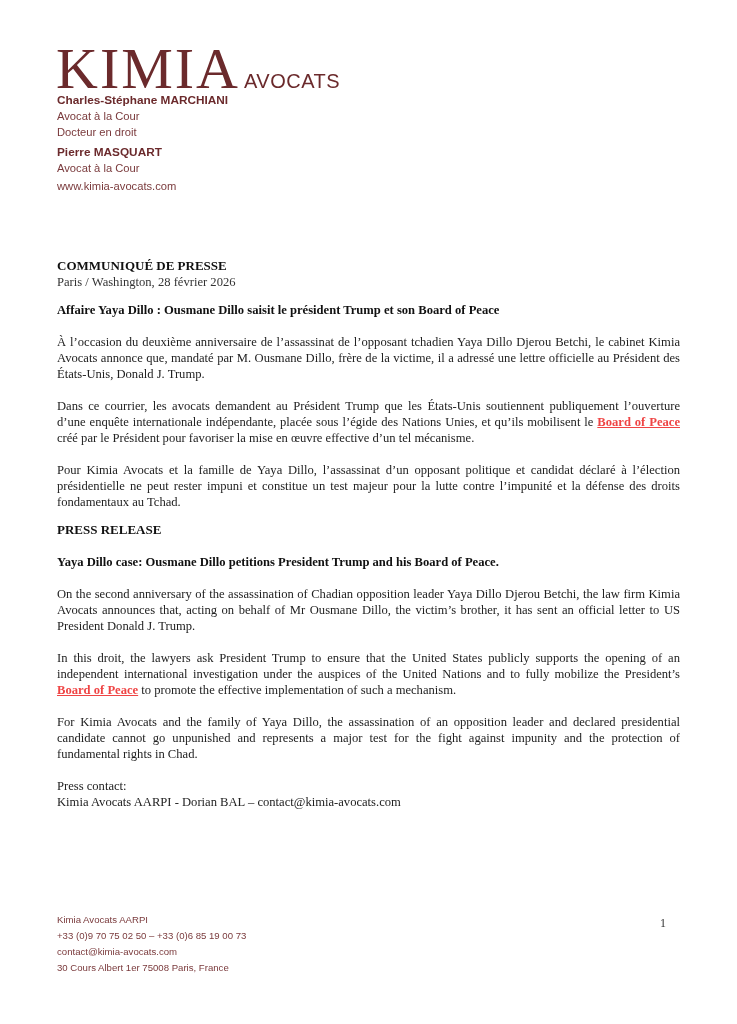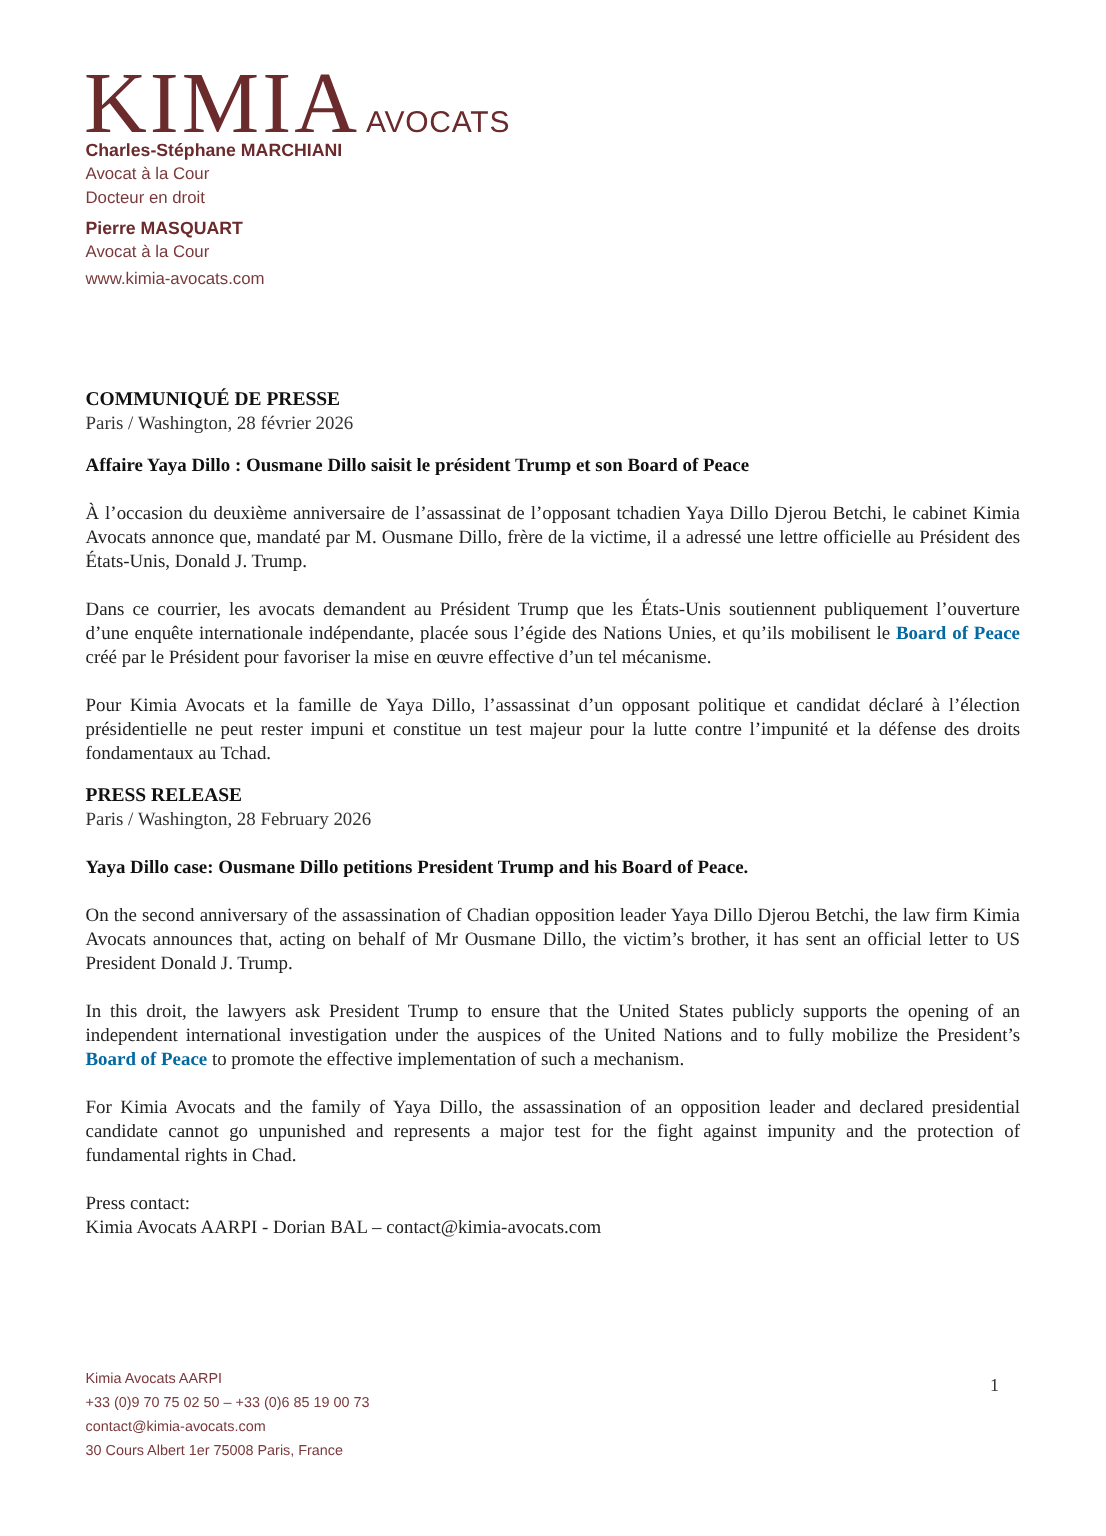--- a/index.html
+++ b/index.html
@@ -14,21 +14,21 @@
     .letterhead .name { font-weight: bold; color: #6b2a2c; font-size: 11.8px; }
     .letterhead .gap { height: 4px; }
 
     .content { position: absolute; left: 57px; top: 258px; width: 623px; font-family: "Liberation Serif", serif; color: #222222; font-size: 12.6px; line-height: 16px; }
     .content p { margin: 0; text-align: justify; }
     .h-title { font-weight: bold; font-size: 13px; color: #111; }
     .h-sub { color: #333; }
     .headline { font-weight: bold; color: #111; }
     .sp8 { height: 12px; }
     .sp16 { height: 16px; }
-    b { color: #0369a1; }
+    b { color: #ef4444; text-decoration: underline; }
 
     .footer { position: absolute; left: 57px; top: 912px; font-family: "Liberation Sans", sans-serif; color: #7a3a3c; font-size: 9.6px; line-height: 16px; }
     .page-number { position: absolute; left: 660px; top: 916px; font-family: "Liberation Serif", serif; font-size: 12px; color: #333; }
   </style>
 </head>
 <body>
 
 <div class="page">
 
   <div class="brand">
@@ -51,21 +51,20 @@
     <div class="sp8"></div>
     <div class="headline">Affaire Yaya Dillo : Ousmane Dillo saisit le président Trump et son Board of Peace</div>
     <div class="sp16"></div>
     <p>À l’occasion du deuxième anniversaire de l’assassinat de l’opposant tchadien Yaya Dillo Djerou Betchi, le cabinet Kimia Avocats annonce que, mandaté par M. Ousmane Dillo, frère de la victime, il a adressé une lettre officielle au Président des États-Unis, Donald J. Trump.</p>
     <div class="sp16"></div>
     <p><span>Dans ce courrier, les avocats demandent au Président Trump que les États-Unis soutiennent publiquement l’ouverture d’une enquête internationale indépendante, placée sous l’égide des Nations Unies, et qu’ils mobilisent le </span><b>Board of Peace</b><span> créé par le Président pour favoriser la mise en œuvre effective d’un tel mécanisme.</span></p>
     <div class="sp16"></div>
     <p>Pour Kimia Avocats et la famille de Yaya Dillo, l’assassinat d’un opposant politique et candidat déclaré à l’élection présidentielle ne peut rester impuni et constitue un test majeur pour la lutte contre l’impunité et la défense des droits fondamentaux au Tchad.</p>
     <div class="sp8"></div>
     <div class="h-title">PRESS RELEASE</div>
-    <div class="h-sub">Paris / Washington, 28 February 2026</div>
     <div class="sp16"></div>
     <div class="headline">Yaya Dillo case: Ousmane Dillo petitions President Trump and his Board of Peace.</div>
     <div class="sp16"></div>
     <p>On the second anniversary of the assassination of Chadian opposition leader Yaya Dillo Djerou Betchi, the law firm Kimia Avocats announces that, acting on behalf of Mr Ousmane Dillo, the victim’s brother, it has sent an official letter to US President Donald J. Trump.</p>
     <div class="sp16"></div>
     <p><span>In this droit, the lawyers ask President Trump to ensure that the United States publicly supports the opening of an independent international investigation under the auspices of the United Nations and to fully mobilize the President’s </span><b>Board of Peace</b><span> to promote the effective implementation of such a mechanism.</span></p>
     <div class="sp16"></div>
     <p>For Kimia Avocats and the family of Yaya Dillo, the assassination of an opposition leader and declared presidential candidate cannot go unpunished and represents a major test for the fight against impunity and the protection of fundamental rights in Chad.</p>
     <div class="sp16"></div>
     <div>Press contact:</div>

